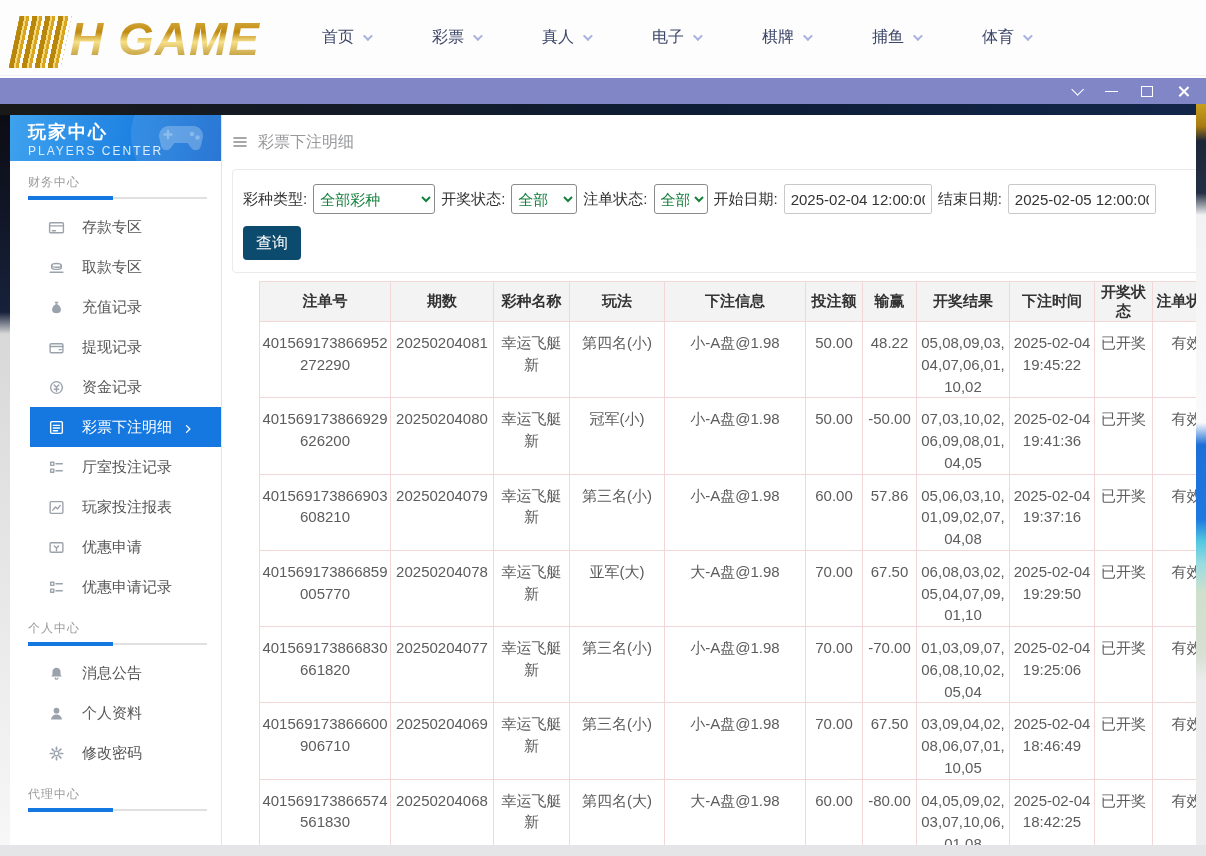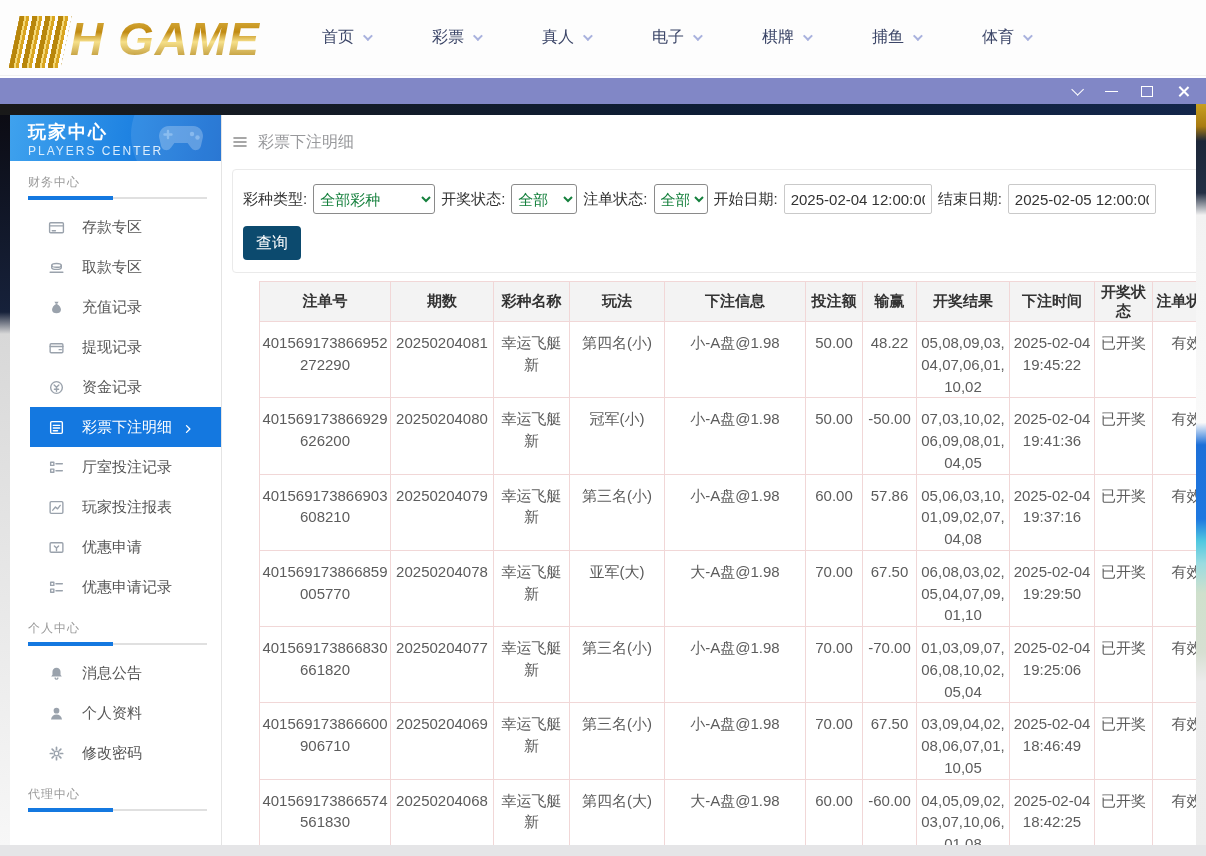--- a/index.html
+++ b/index.html
@@ -392,21 +392,21 @@
             <td>已开奖</td>
             <td>有效</td>
           </tr>
           <tr>
             <td>401569173866574561830</td>
             <td>20250204068</td>
             <td>幸运飞艇新</td>
             <td>第四名(大)</td>
             <td>大-A盘@1.98</td>
             <td>60.00</td>
-            <td>-60.00</td>
+            <td>-80.00</td>
             <td>04,05,09,02,03,07,10,06,01,08</td>
             <td>2025-02-04 18:42:25</td>
             <td>已开奖</td>
             <td>有效</td>
           </tr>
         </tbody>
       </table>
   </main>
 </div>
 

